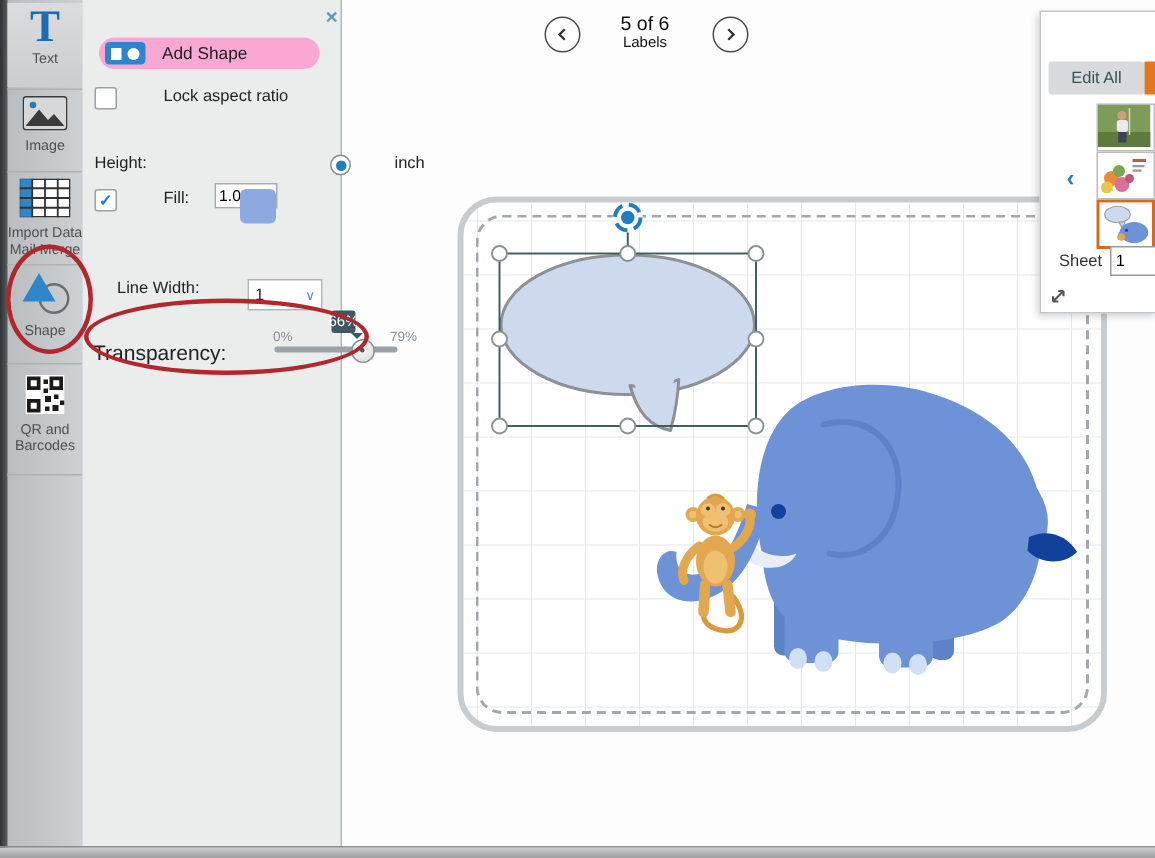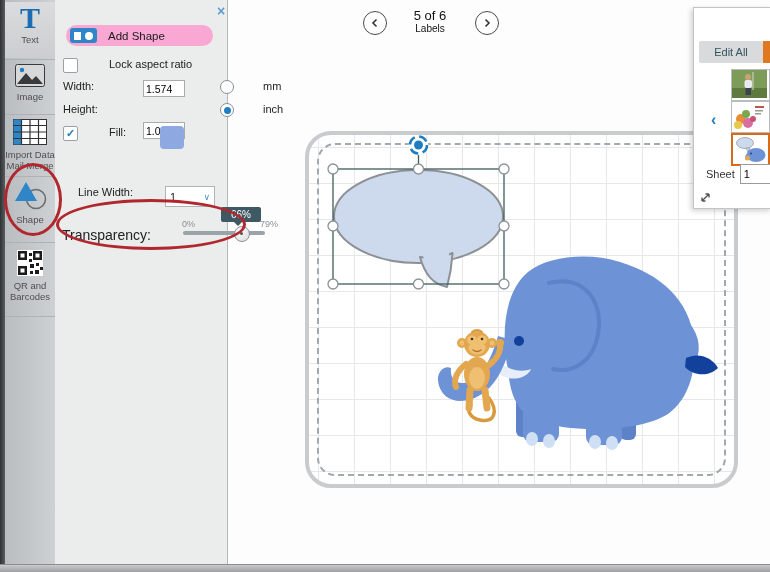--- a/index.html
+++ b/index.html
@@ -59,21 +59,21 @@
   .radio{width:12px;height:12px;border:1px solid #8a8f94;border-radius:50%;background:#fff;
     display:inline-flex;align-items:center;justify-content:center;margin-right:4px;cursor:pointer;flex:none;}
   .radio.on::after{content:"";width:7px;height:7px;border-radius:50%;background:#1f7ec2;}
   .swatch{width:24px;height:23px;border-radius:4px;cursor:pointer;}
   .swatch.fill{background:#8ea9e1;}
   .swatch.outline{background:#1a1a1a;}
   .dropdown{width:40px;height:19px;border:1px solid #b0b4b7;background:#fff;display:flex;
     align-items:center;justify-content:space-between;padding:0 4px;cursor:pointer;}
   .dd-arrow{color:#4a90c4;font-size:9px;}
 
-  .tooltip{position:absolute;left:166px;top:207px;width:40px;height:15px;background:#3f5964;color:#fff;
+  .tooltip{position:absolute;left:166px;top:207px;width:16px;height:15px;background:#3f5964;color:#fff;
     font-size:10px;display:flex;align-items:center;justify-content:center;border-radius:2px;z-index:2;}
   .tooltip::after{content:"";position:absolute;left:13px;bottom:-4px;border-left:4px solid transparent;
     border-right:4px solid transparent;border-top:4px solid #3f5964;}
   .tminmax{position:absolute;font-size:9px;color:#8a8f94;}
   .track{position:absolute;left:128px;top:231px;width:82px;height:3.5px;background:#9aa3a8;border-radius:2px;cursor:pointer;}
   .thumb{position:absolute;left:179px;top:226px;width:14px;height:14px;border-radius:50%;
     background:radial-gradient(circle at 35% 30%,#fbfbfb,#d8dadc);border:1px solid #8e9397;cursor:grab;}
   .thumb::after{content:"";position:absolute;left:5px;top:5px;width:3px;height:3px;border-radius:50%;background:#555;}
 
   
@@ -330,26 +330,20 @@
           <div class="ci"></div>
       </div>
       <div class="addshape-lbl">Add Shape</div>
     </div>
 
     <div class="row" style="top:58px">
       <span class="chk"></span>
       <span>Lock aspect ratio</span>
     </div>
 
-    <div class="row" style="top:80px">
-      <span style="width:42px">Width:</span>
-      <input class="field" style="margin-left: 13px;" value="1.574">
-      <span class="radio" style="margin-left:10px"></span>
-      <span>mm</span>
-    </div>
 
     <div class="row" style="top:103px">
       <span style="width:42px">Height:</span>
       <input class="field" style="margin-left: 13px; margin-top: 19px;" value="1.066">
       <span class="radio on" style="margin-left:10px"></span>
       <span>inch</span>
     </div>
 
     <div class="row" style="top:126px">
       <span class="chk on"></span>

